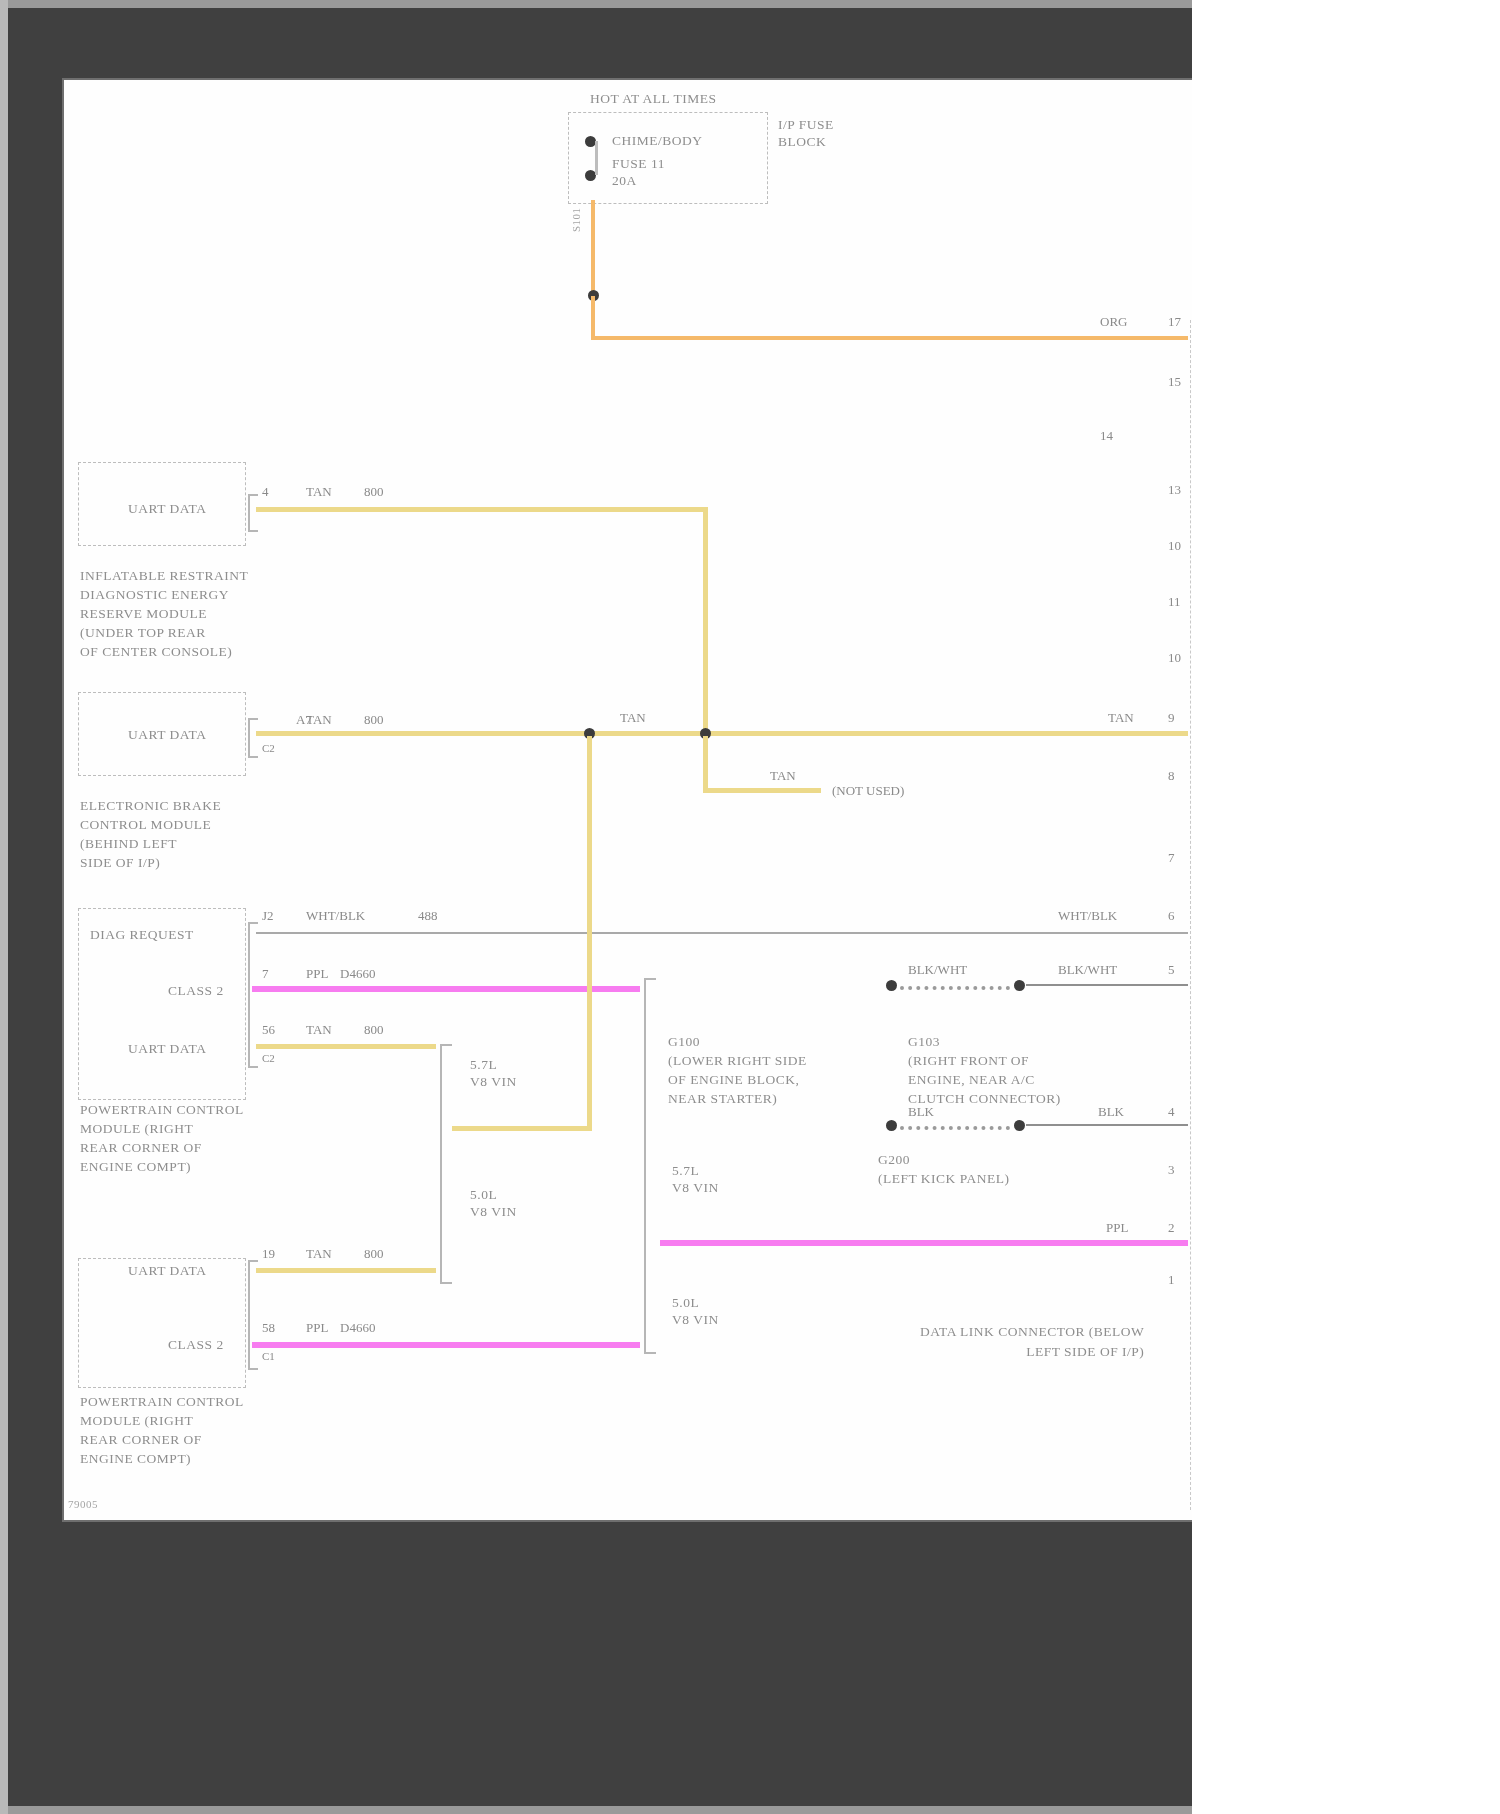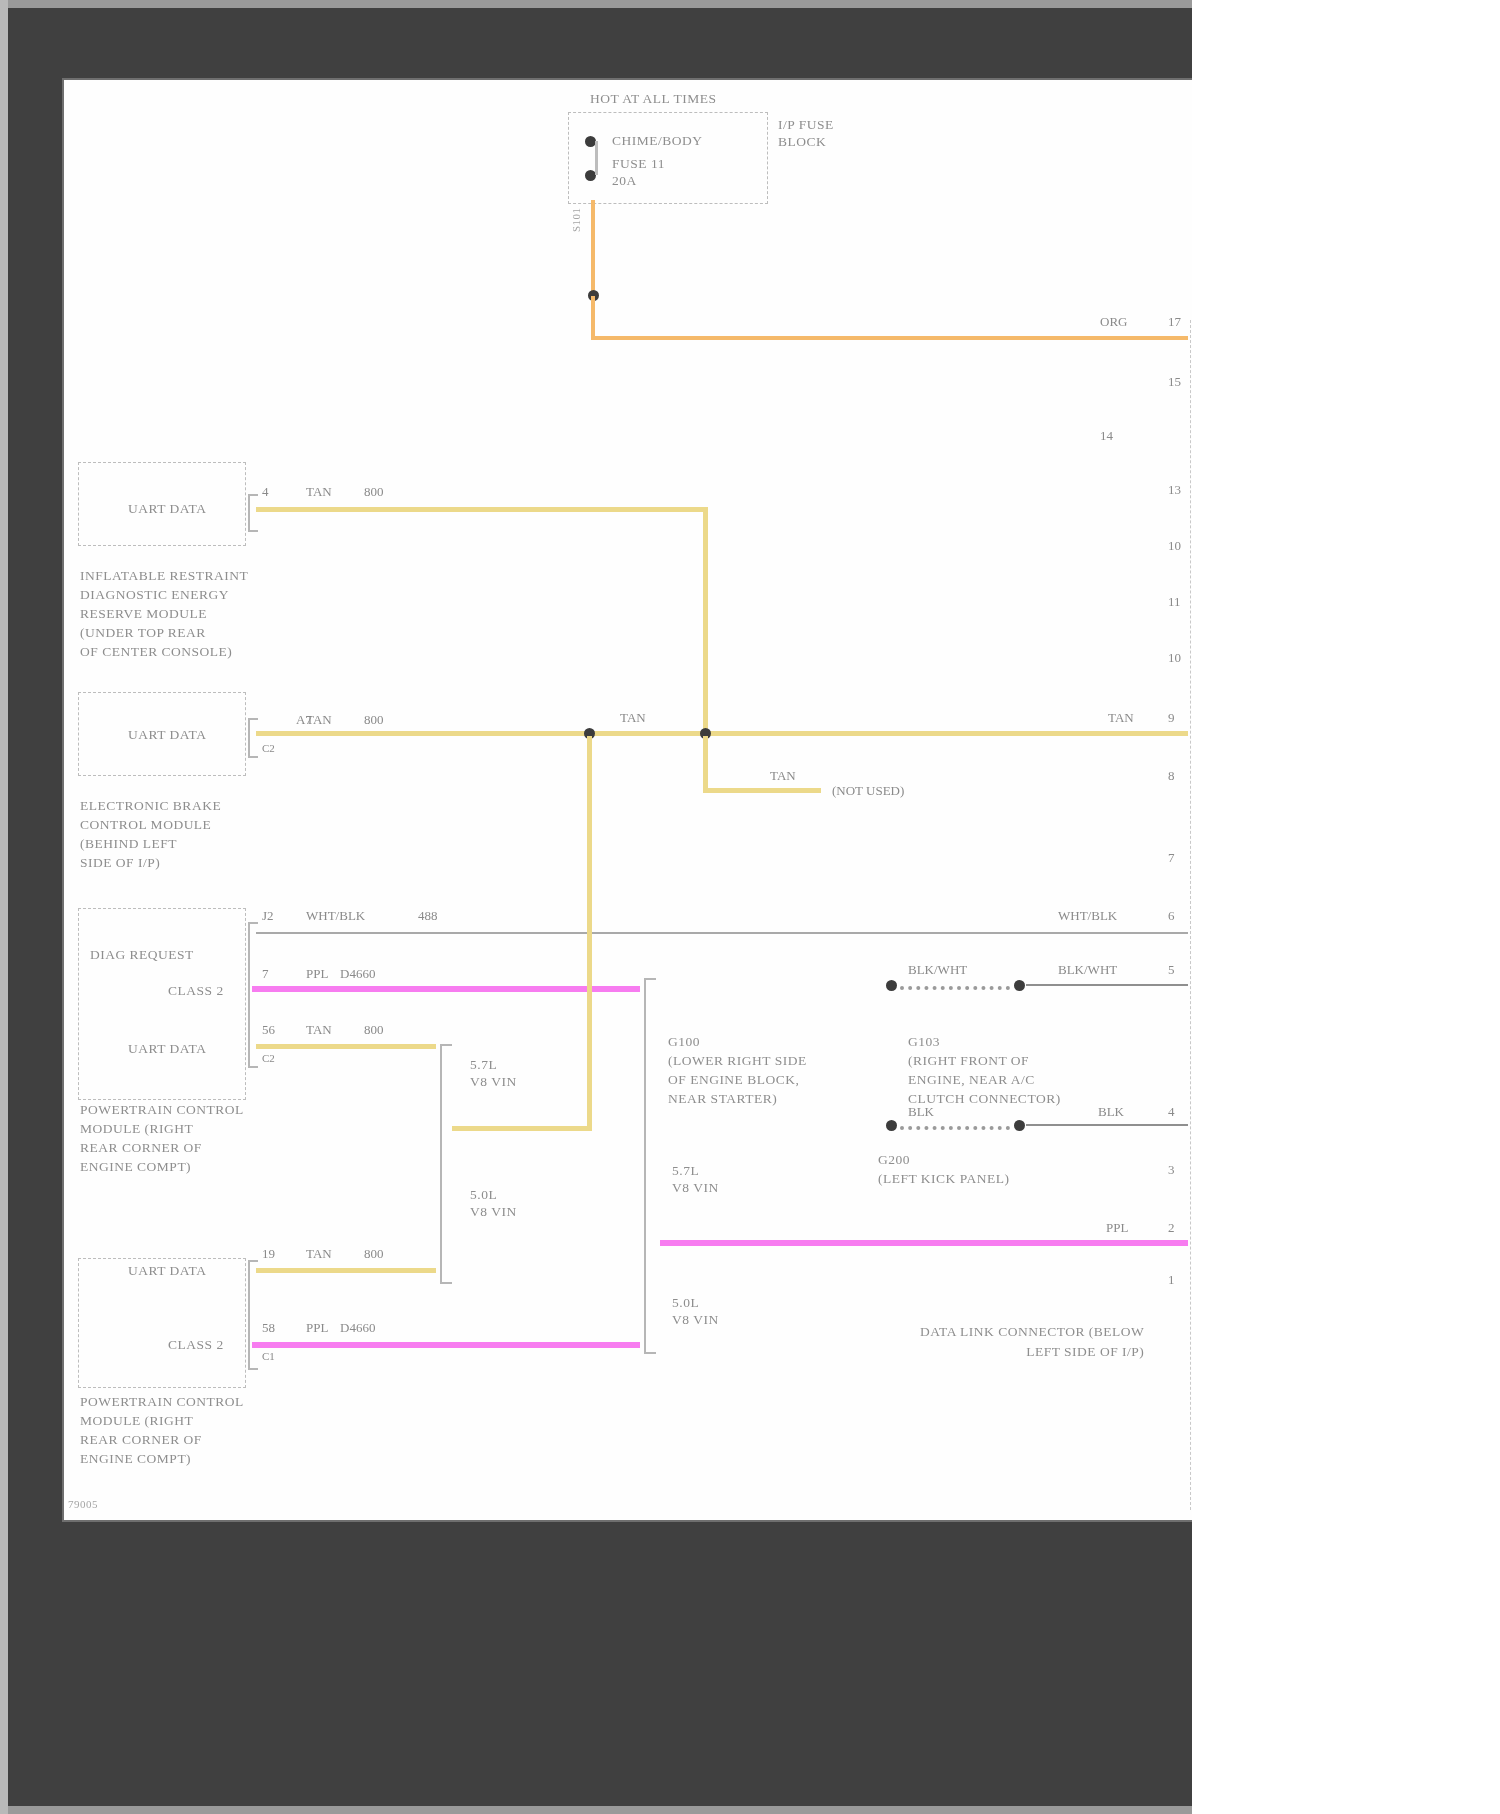--- a/index.html
+++ b/index.html
@@ -117,21 +117,21 @@
 
   <div class="pin" style="left:1168px;top:768px;">8</div>
   <div class="pin" style="left:1168px;top:850px;">7</div>
 
   <div class="txt" style="left:80px;top:796px;line-height:19px;">ELECTRONIC BRAKE
 CONTROL MODULE
 (BEHIND LEFT
 SIDE OF I/P)</div>
 
   <div class="dashbox" style="left:78px;top:908px;width:166px;height:190px;"></div>
-  <div class="txt" style="left:90px;top:946px;">DIAG REQUEST</div>
+  <div class="txt" style="left:90px;top:926px;">DIAG REQUEST</div>
   <div class="txt" style="left:168px;top:982px;">CLASS 2</div>
   <div class="txt" style="left:128px;top:1040px;">UART DATA</div>
 
   <div class="brkt" style="left:248px;top:922px;width:8px;height:142px;"></div>
 
   <div class="pin" style="left:262px;top:908px;">J2</div>
   <div class="pin" style="left:306px;top:908px;">WHT/BLK</div>
   <div class="pin" style="left:418px;top:908px;">488</div>
   <div class="wire w-gry" style="left:256px;top:932px;width:932px;height:2px;"></div>
   <div class="pin" style="left:1058px;top:908px;">WHT/BLK</div>

